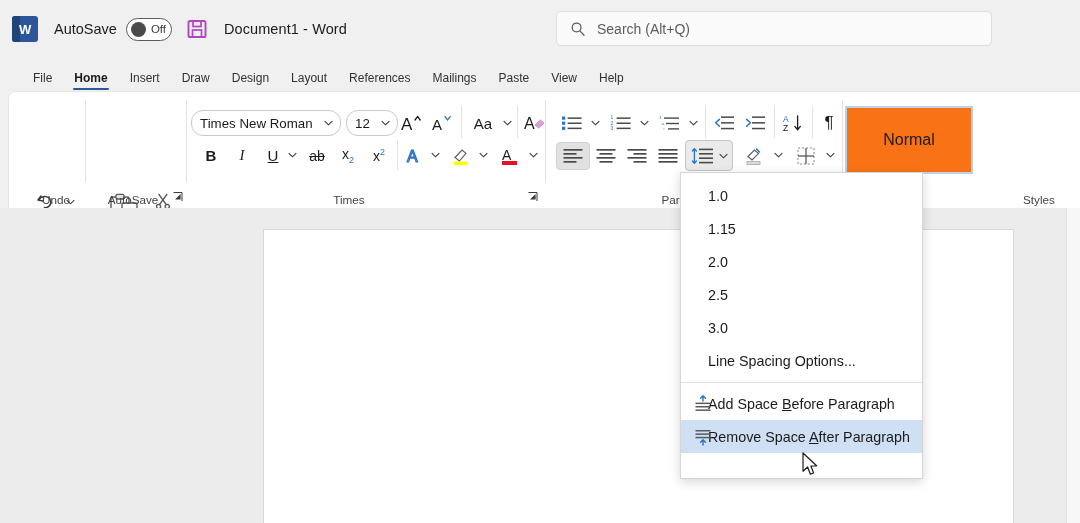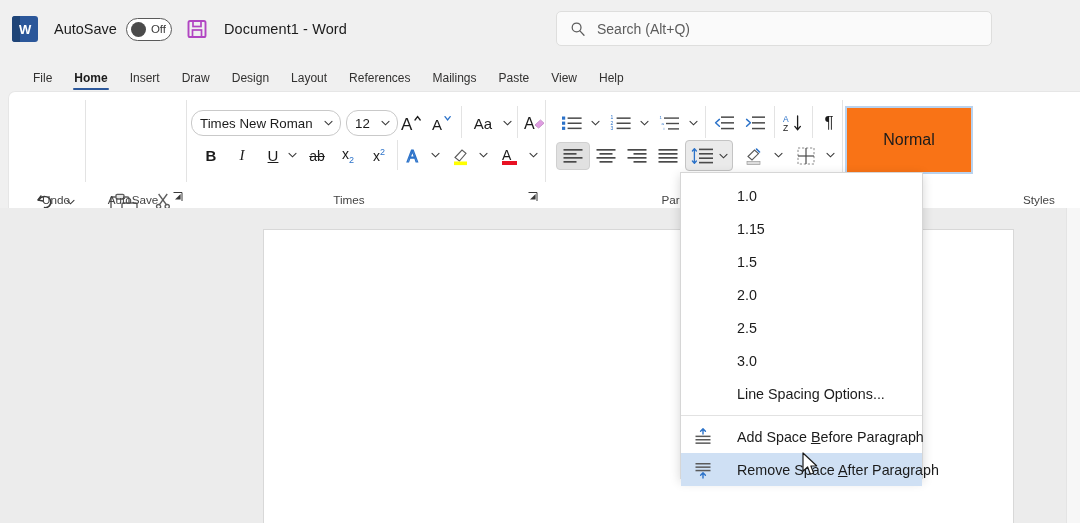--- a/index.html
+++ b/index.html
@@ -142,21 +142,21 @@
   
   .menu{
     position:absolute; left:680px; top:172px; width:243px; height:307px;
     background:#ffffff;
     border:1px solid #d6d6d6;
     box-shadow:0 3px 10px rgba(0,0,0,0.16);
     z-index:40;
   }
   .menu-item{
     position:relative; height:33px; display:flex; align-items:center;
-    font-size:14.3px; color:#1b1b1b; padding-left:56px;
+    font-size:14.3px; color:#1b1b1b; padding-left:27px;
     white-space:nowrap;
   }
   .menu-item.highlight{ background:#cfe0f4; }
   .menu-sep{ height:1px; background:#e2e2e2; margin:5px 0 0 0; }
   .menu-item .mi-icon{
     position:absolute; left:12px; top:50%; transform:translateY(-50%);
     width:20px; height:18px;
   }
   .menu-item u { text-decoration: underline; }
 
@@ -567,23 +567,20 @@
   <div class="menu">
     <div style="height:6px;"></div>
 
     <div class="menu-item">
       <span>1.0</span>
     </div>
     <div class="menu-item">
       <span>1.15</span>
     </div>
     <div class="menu-item">
-      <span>1.5</span>
-    </div>
-    <div class="menu-item">
       <span>2.0</span>
     </div>
     <div class="menu-item">
       <span>2.5</span>
     </div>
     <div class="menu-item">
       <span>3.0</span>
     </div>
     <div class="menu-item">
       <span>Line Spacing Options...</span>

